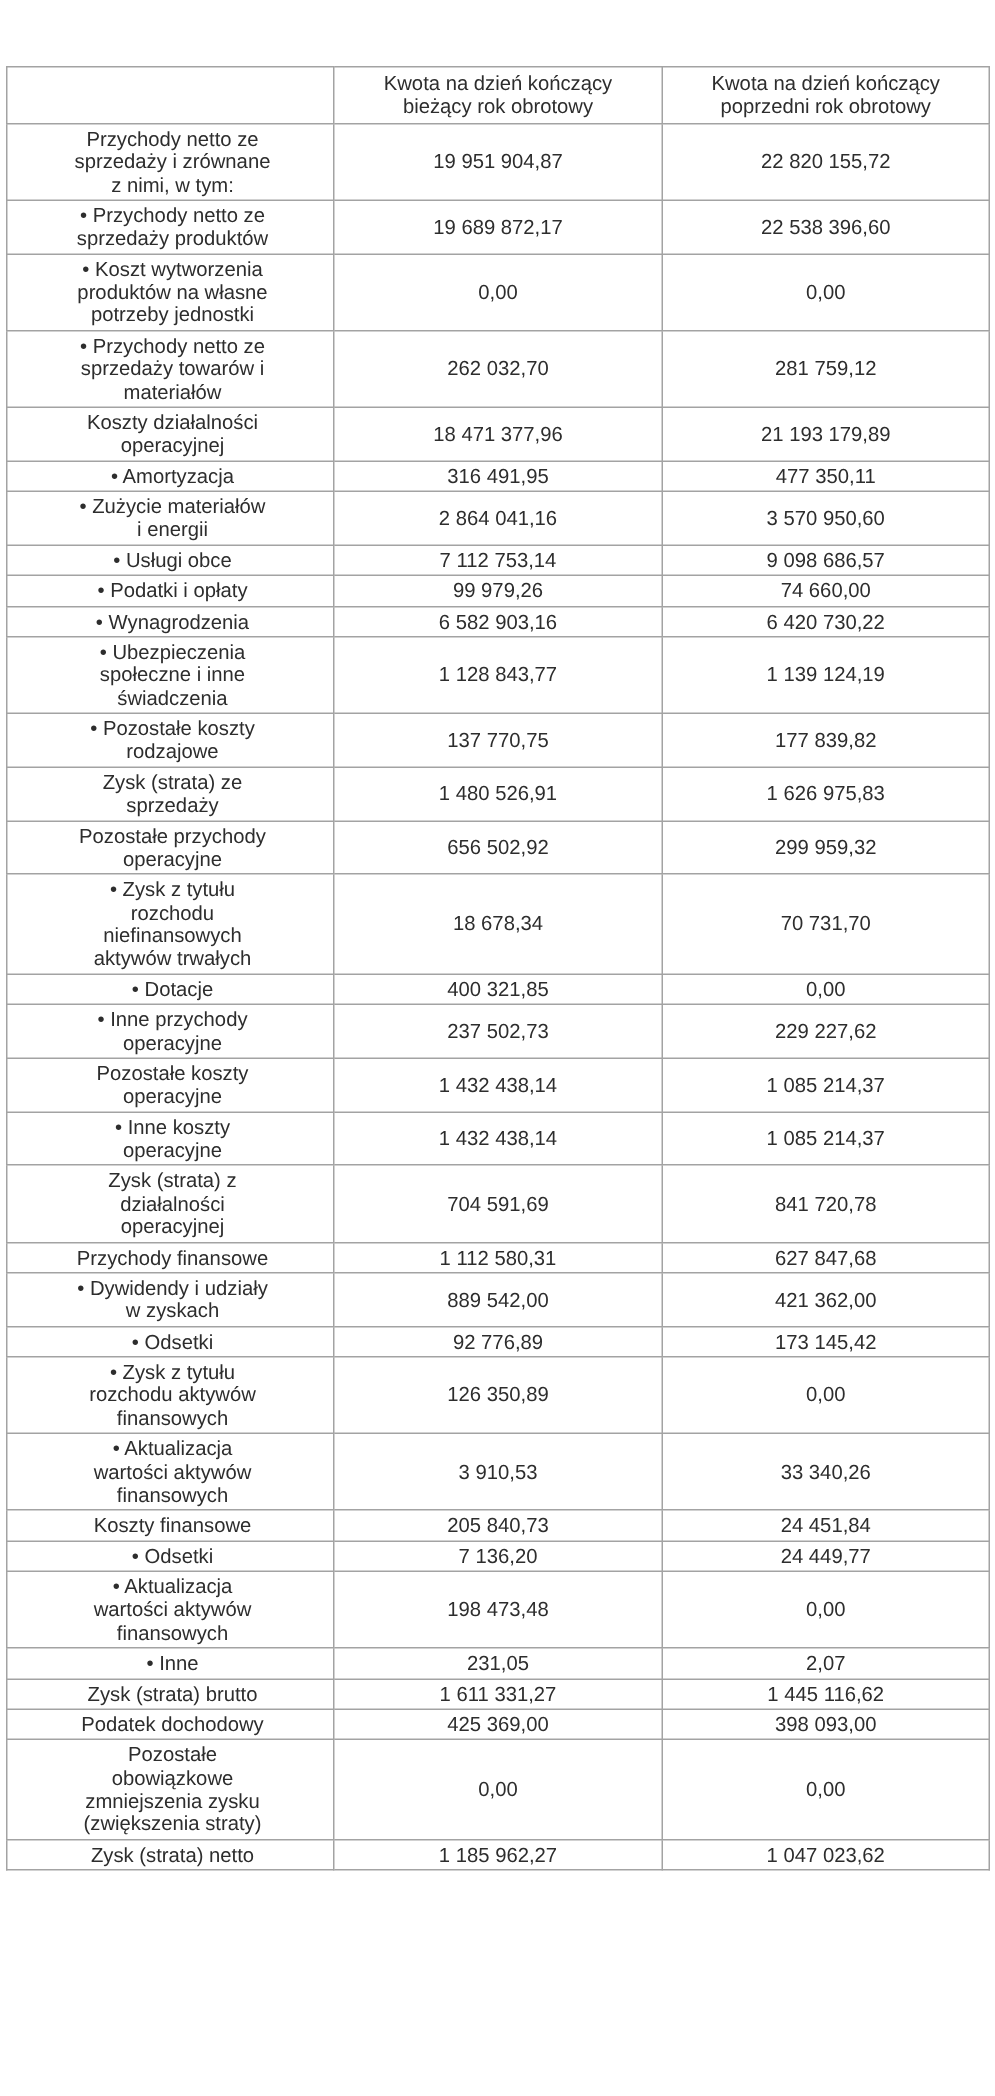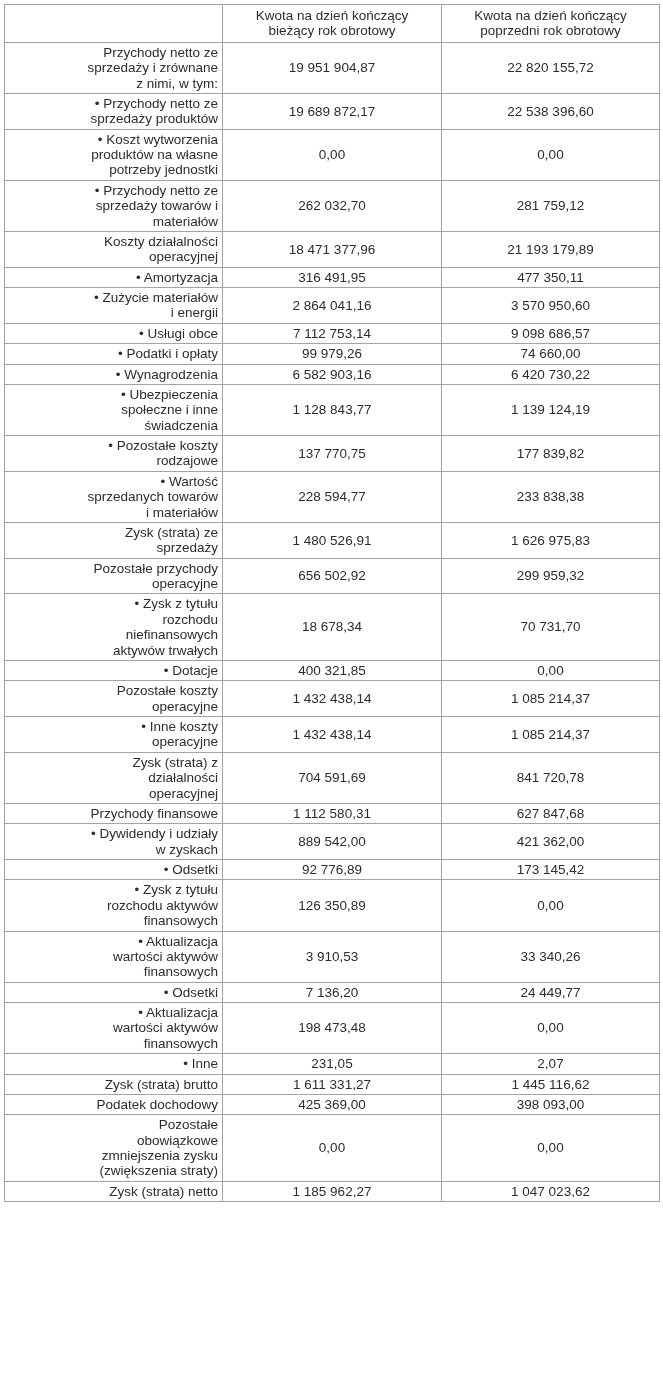--- a/index.html
+++ b/index.html
@@ -6,20 +6,21 @@
     margin: 0;
     padding: 0;
     background: #ffffff;
     font-family: "Liberation Sans", "DejaVu Sans", sans-serif;
     color: #2d2d2d;
   }
   .page {
     width: 577px;
     box-sizing: border-box;
     padding: 4px;
+    margin-top: 40px;
   }
   table.fin-table {
     border-collapse: collapse;
     table-layout: fixed;
     width: 655px;
   }
   .fin-table col.c-label { width: 218px; }
   .fin-table col.c-cur   { width: 219px; }
   .fin-table col.c-prev  { width: 218px; }
   .fin-table th,
@@ -31,21 +32,21 @@
     box-sizing: border-box;
     overflow: hidden;
   }
   .fin-table th {
     font-weight: normal;
     text-align: center;
     padding: 3px 6px;
     white-space: pre-line;
   }
   .fin-table td.label-cell {
-    text-align: right;
+    text-align: center;
     padding: 2px 4px 2px 7px;
     white-space: pre-line;
   }
   .fin-table td.value-cell {
     text-align: center;
     padding: 2px 4px;
     white-space: nowrap;
   }
 </style>
 </head>
@@ -134,27 +135,20 @@
           <td class="value-cell">1 128 843,77</td>
           <td class="value-cell">1 139 124,19</td>
         </tr>
         <tr>
           <td class="label-cell">• Pozostałe koszty
 rodzajowe</td>
           <td class="value-cell">137 770,75</td>
           <td class="value-cell">177 839,82</td>
         </tr>
         <tr>
-          <td class="label-cell">• Wartość
-sprzedanych towarów
-i materiałów</td>
-          <td class="value-cell">228 594,77</td>
-          <td class="value-cell">233 838,38</td>
-        </tr>
-        <tr>
           <td class="label-cell">Zysk (strata) ze
 sprzedaży</td>
           <td class="value-cell">1 480 526,91</td>
           <td class="value-cell">1 626 975,83</td>
         </tr>
         <tr>
           <td class="label-cell">Pozostałe przychody
 operacyjne</td>
           <td class="value-cell">656 502,92</td>
           <td class="value-cell">299 959,32</td>
@@ -166,20 +160,26 @@
 aktywów trwałych</td>
           <td class="value-cell">18 678,34</td>
           <td class="value-cell">70 731,70</td>
         </tr>
         <tr>
           <td class="label-cell">• Dotacje</td>
           <td class="value-cell">400 321,85</td>
           <td class="value-cell">0,00</td>
         </tr>
         <tr>
+          <td class="label-cell">• Inne przychody
+operacyjne</td>
+          <td class="value-cell">237 502,73</td>
+          <td class="value-cell">229 227,62</td>
+        </tr>
+        <tr>
           <td class="label-cell">Pozostałe koszty
 operacyjne</td>
           <td class="value-cell">1 432 438,14</td>
           <td class="value-cell">1 085 214,37</td>
         </tr>
         <tr>
           <td class="label-cell">• Inne koszty
 operacyjne</td>
           <td class="value-cell">1 432 438,14</td>
           <td class="value-cell">1 085 214,37</td>
@@ -215,20 +215,25 @@
           <td class="value-cell">0,00</td>
         </tr>
         <tr>
           <td class="label-cell">• Aktualizacja
 wartości aktywów
 finansowych</td>
           <td class="value-cell">3 910,53</td>
           <td class="value-cell">33 340,26</td>
         </tr>
         <tr>
+          <td class="label-cell">Koszty finansowe</td>
+          <td class="value-cell">205 840,73</td>
+          <td class="value-cell">24 451,84</td>
+        </tr>
+        <tr>
           <td class="label-cell">• Odsetki</td>
           <td class="value-cell">7 136,20</td>
           <td class="value-cell">24 449,77</td>
         </tr>
         <tr>
           <td class="label-cell">• Aktualizacja
 wartości aktywów
 finansowych</td>
           <td class="value-cell">198 473,48</td>
           <td class="value-cell">0,00</td>

